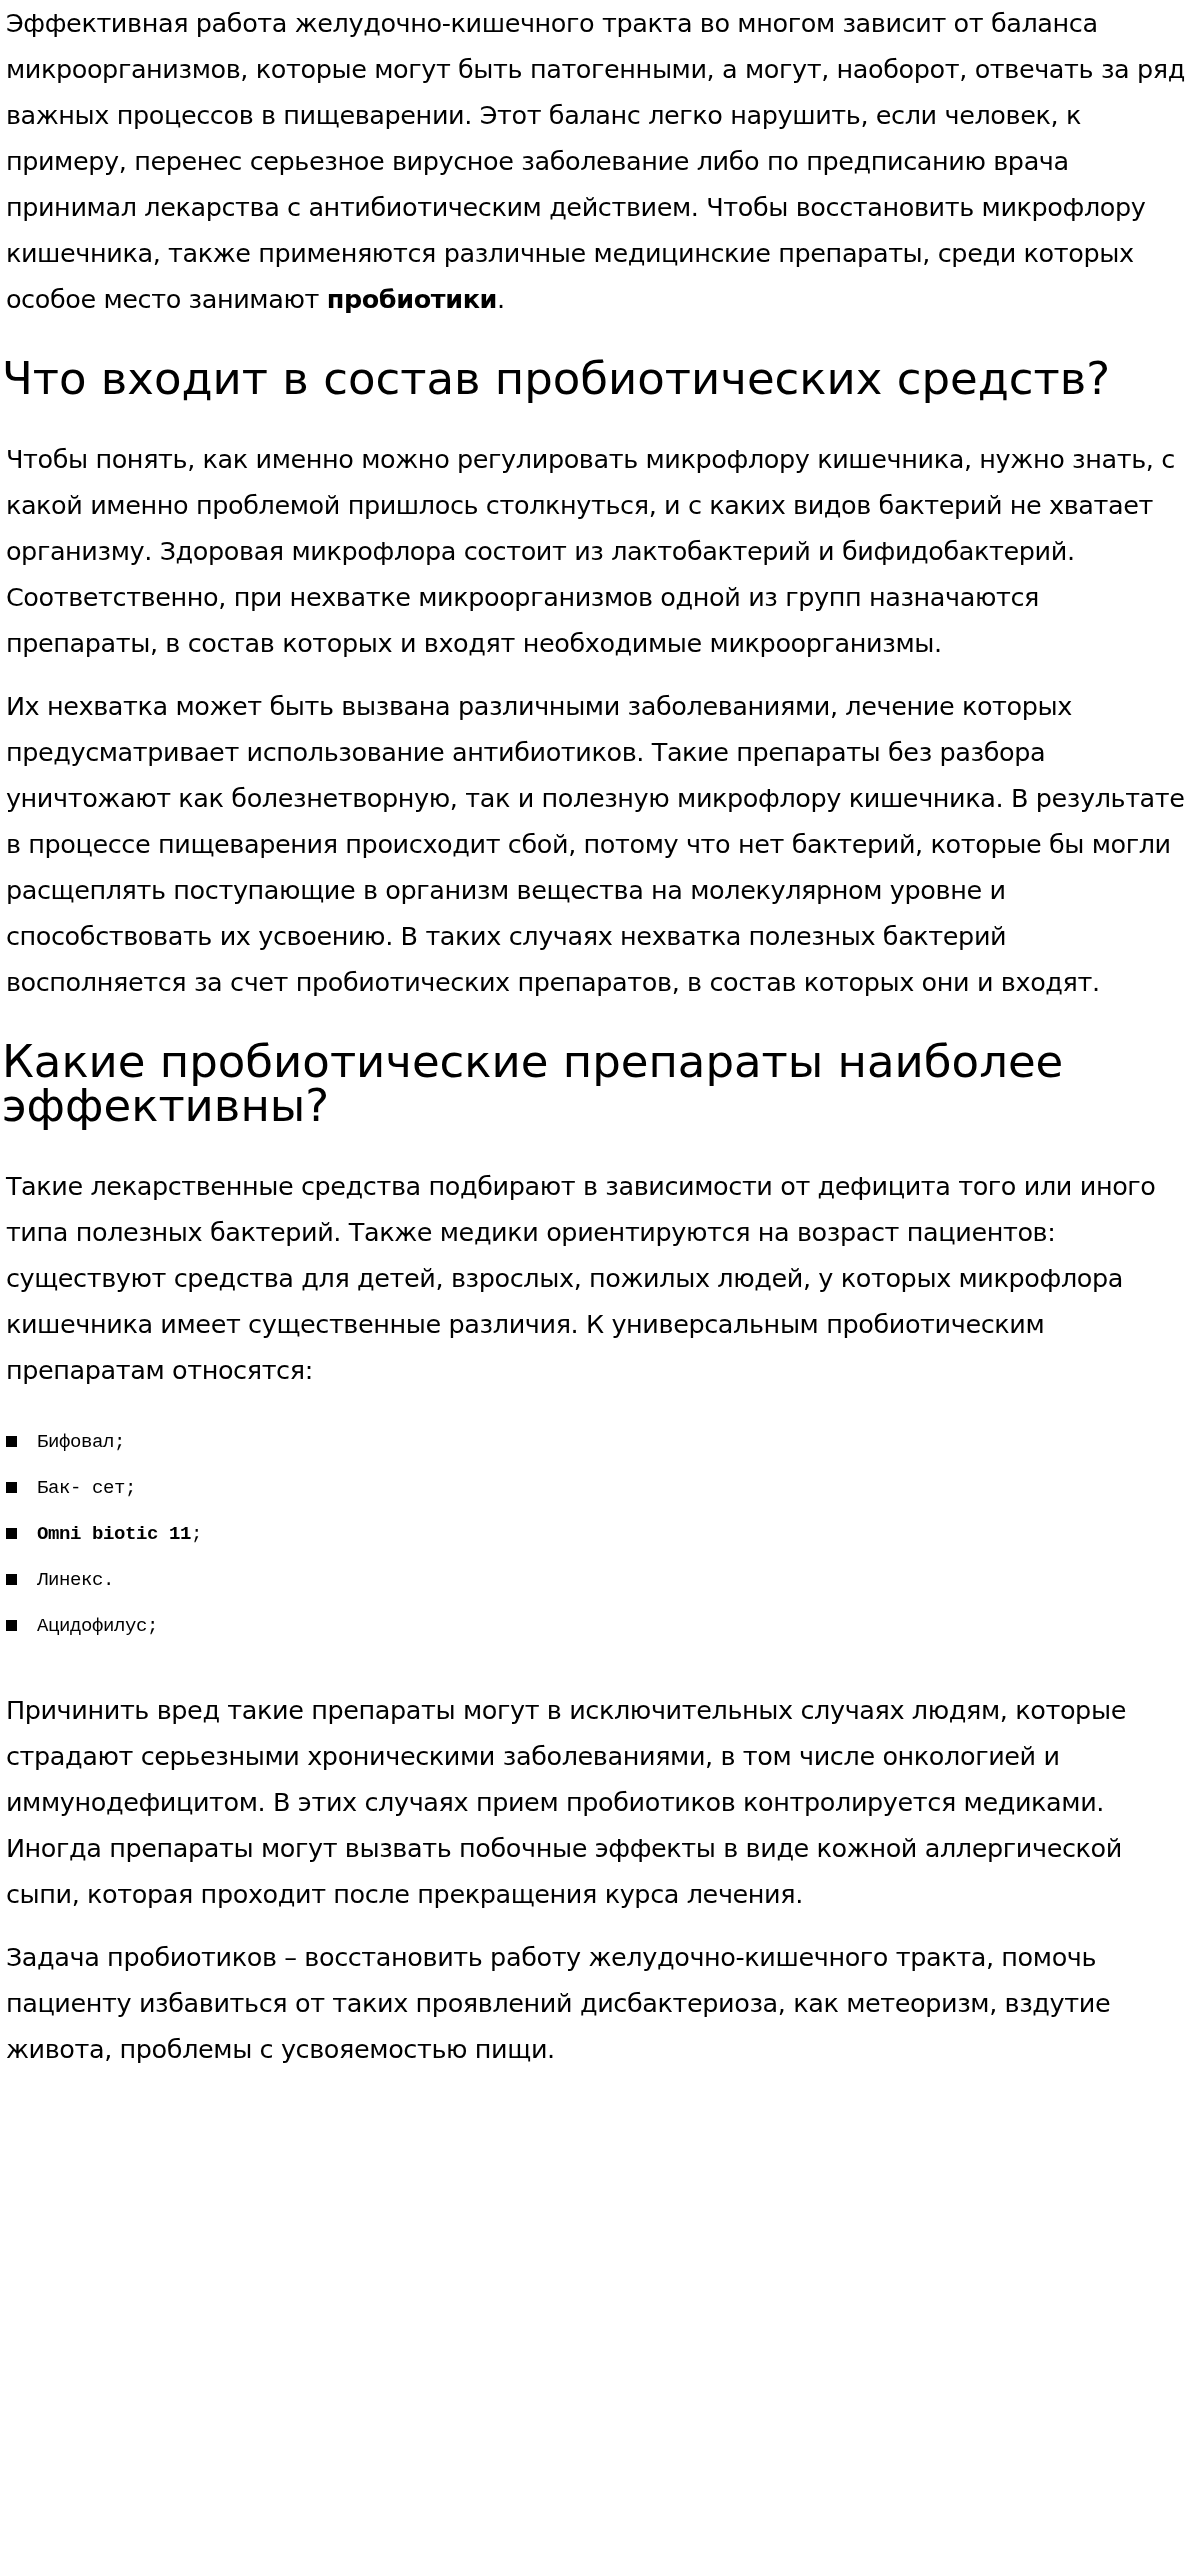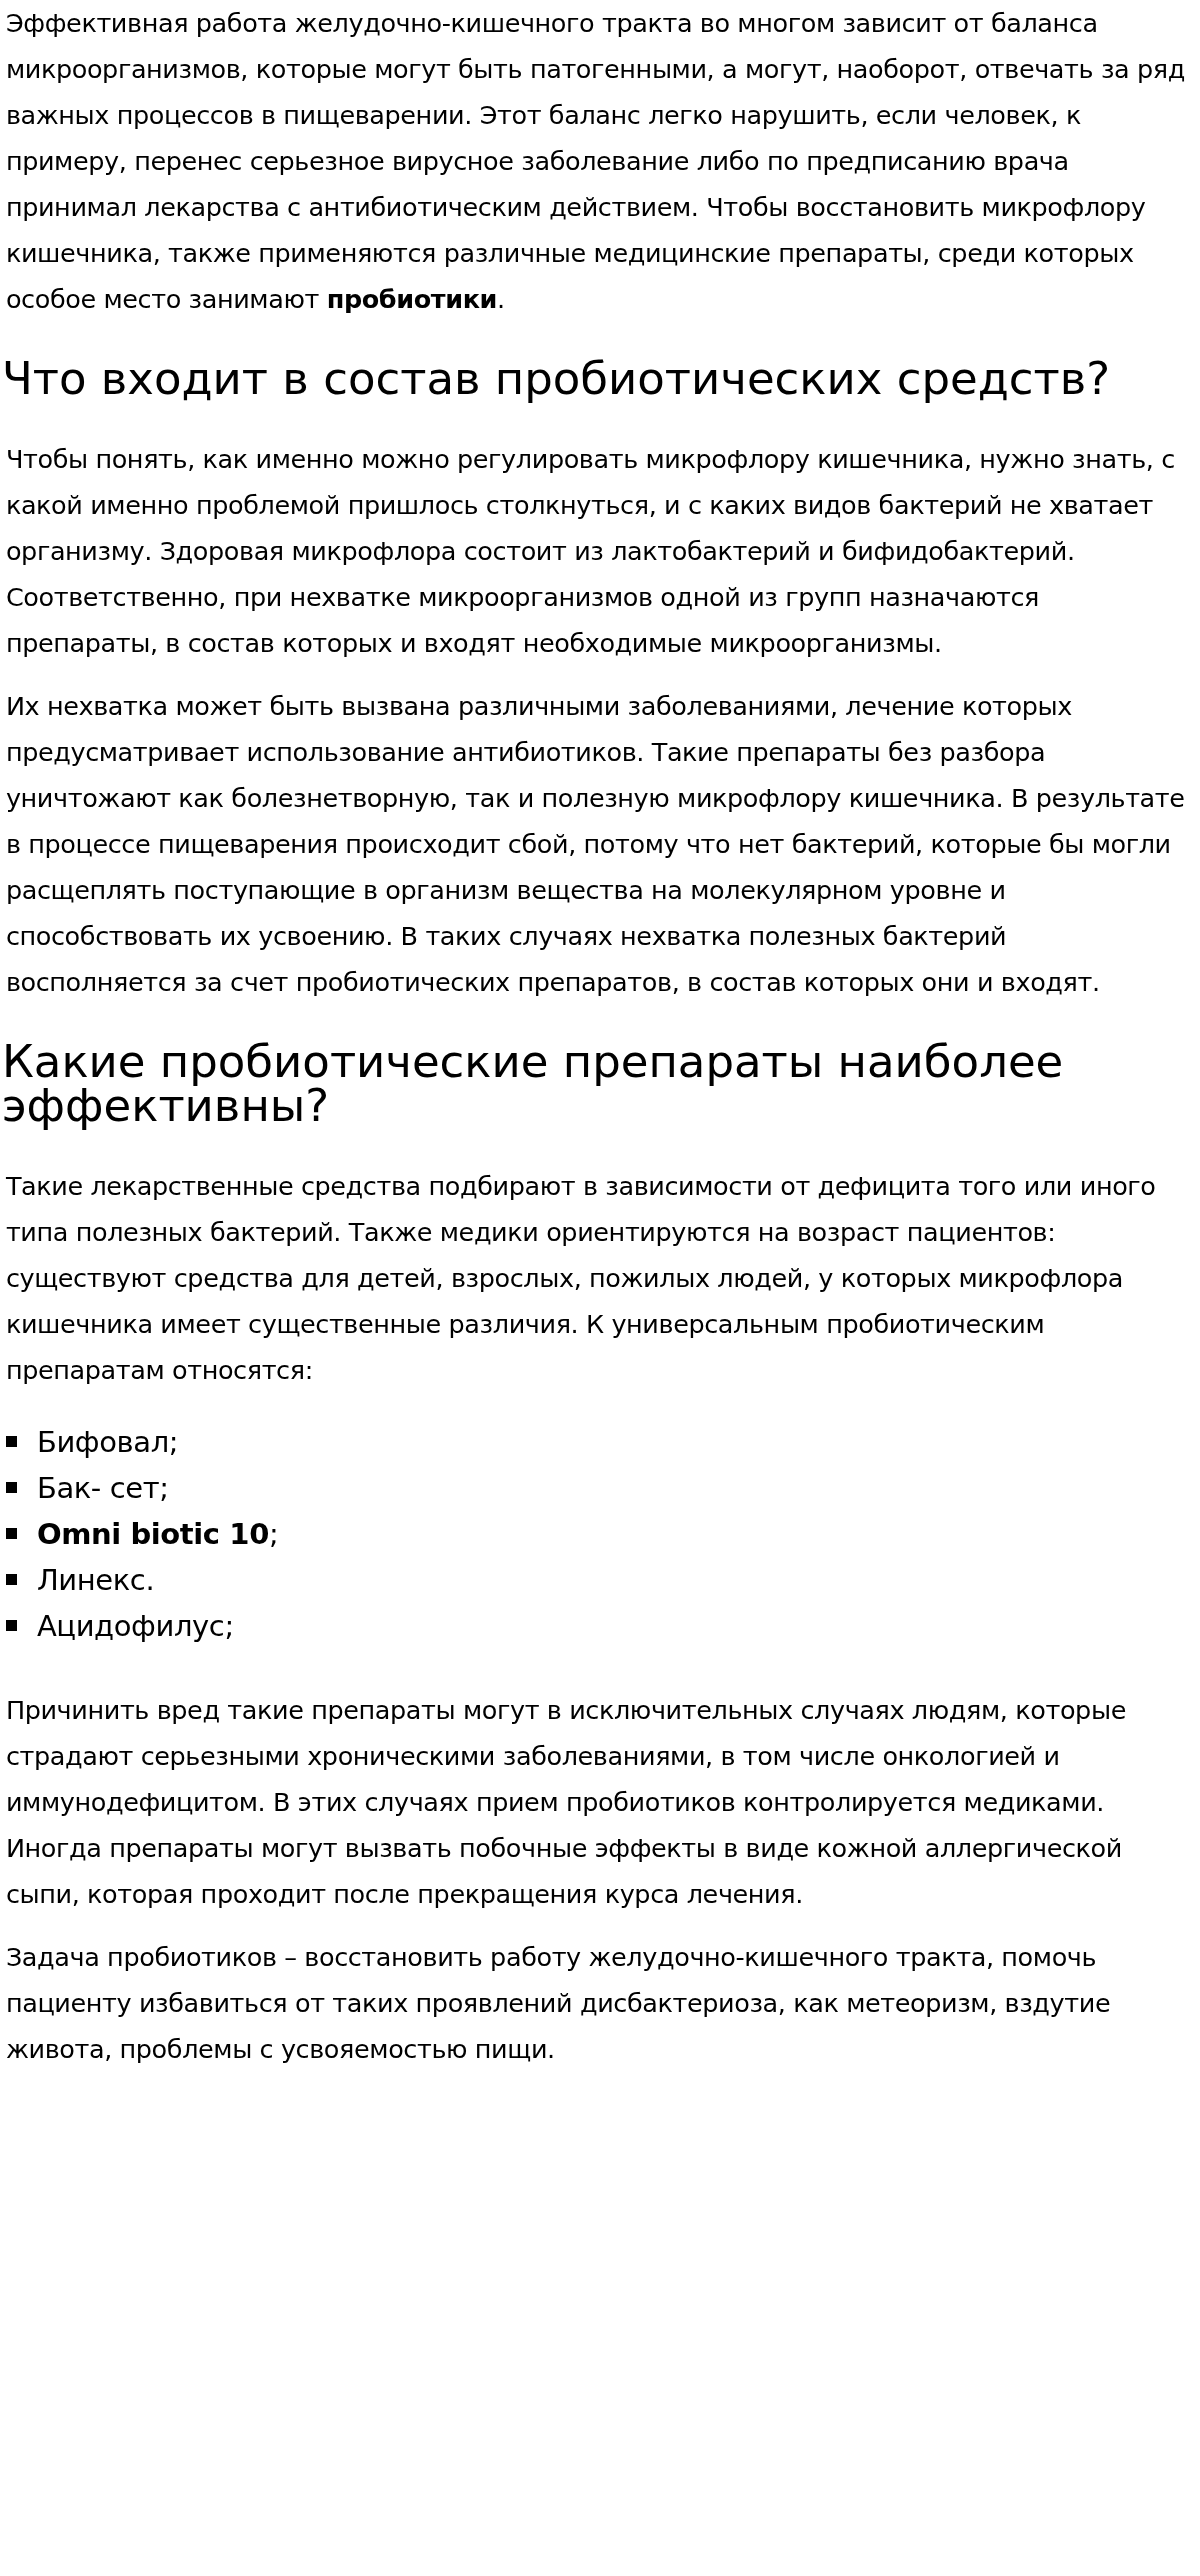--- a/index.html
+++ b/index.html
@@ -26,23 +26,24 @@
     margin: 35px 0;
     font-size: 45px;
     line-height: 44px;
     font-weight: 400;
     white-space: pre-line;
   }
   .plist {
     margin: 25.5px 0 38px;
     padding: 0;
     list-style: none;
-    font-size: 29px;
+    font-size: 19px;
     line-height: 46px;
     letter-spacing: -0.4px;
+    font-family: Liberation Mono, monospace;
   }
   .plist li {
     position: relative;
     padding-left: 35px;
   }
   .bullet {
     position: absolute;
     left: 3.8px;
     top: 17px;
     width: 11.3px;
@@ -66,21 +67,21 @@
 
 
   <h2 class="heading">Какие пробиотические препараты наиболее
 эффективны?</h2>
 
   <p>Такие лекарственные средства подбирают в зависимости от дефицита того или иного типа полезных бактерий. Также медики ориентируются на возраст пациентов: существуют средства для детей, взрослых, пожилых людей, у которых микрофлора кишечника имеет существенные различия. К универсальным пробиотическим препаратам относятся:</p>
 
   <ul class="plist">
     <li><span class="bullet"></span><span>Бифовал;</span></li>
     <li><span class="bullet"></span><span>Бак- сет;</span></li>
-    <li><span class="bullet"></span><strong>Omni biotic 10</strong><span>;</span></li>
+    <li><span class="bullet"></span><strong>Omni biotic 11</strong><span>;</span></li>
     <li><span class="bullet"></span><span>Линекс.</span></li>
     <li><span class="bullet"></span><span>Ацидофилус;</span></li>
   </ul>
 
 
 
   <p>Причинить вред такие препараты могут в исключительных случаях людям, которые страдают серьезными хроническими заболеваниями, в том числе онкологией и иммунодефицитом. В этих случаях прием пробиотиков контролируется медиками. Иногда препараты могут вызвать побочные эффекты в виде кожной аллергической сыпи, которая проходит после прекращения курса лечения.</p>
 
   <p>Задача пробиотиков – восстановить работу желудочно-кишечного тракта, помочь пациенту избавиться от таких проявлений дисбактериоза, как метеоризм, вздутие живота, проблемы с усвояемостью пищи.</p>
 

